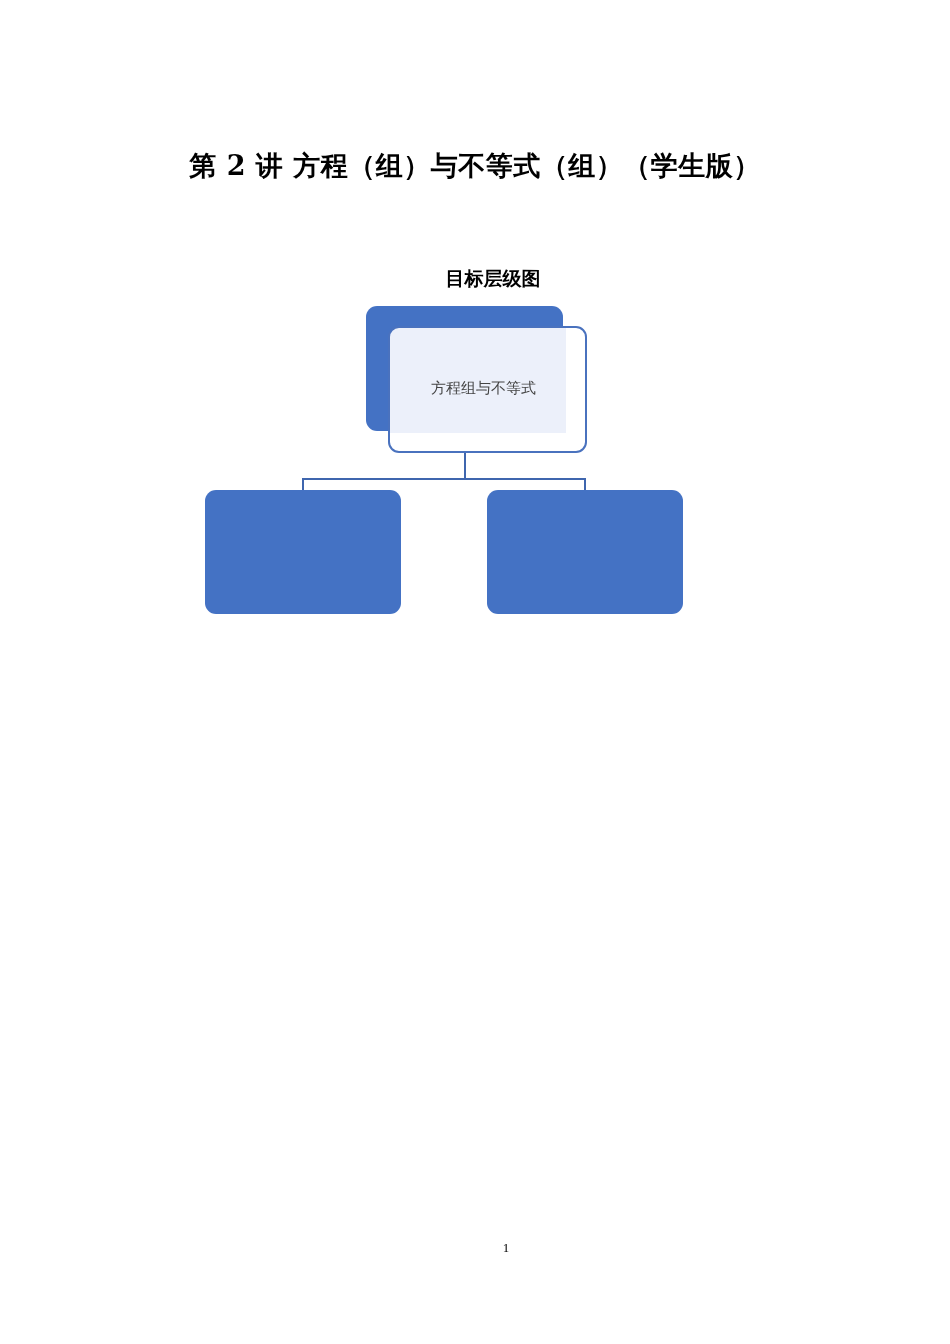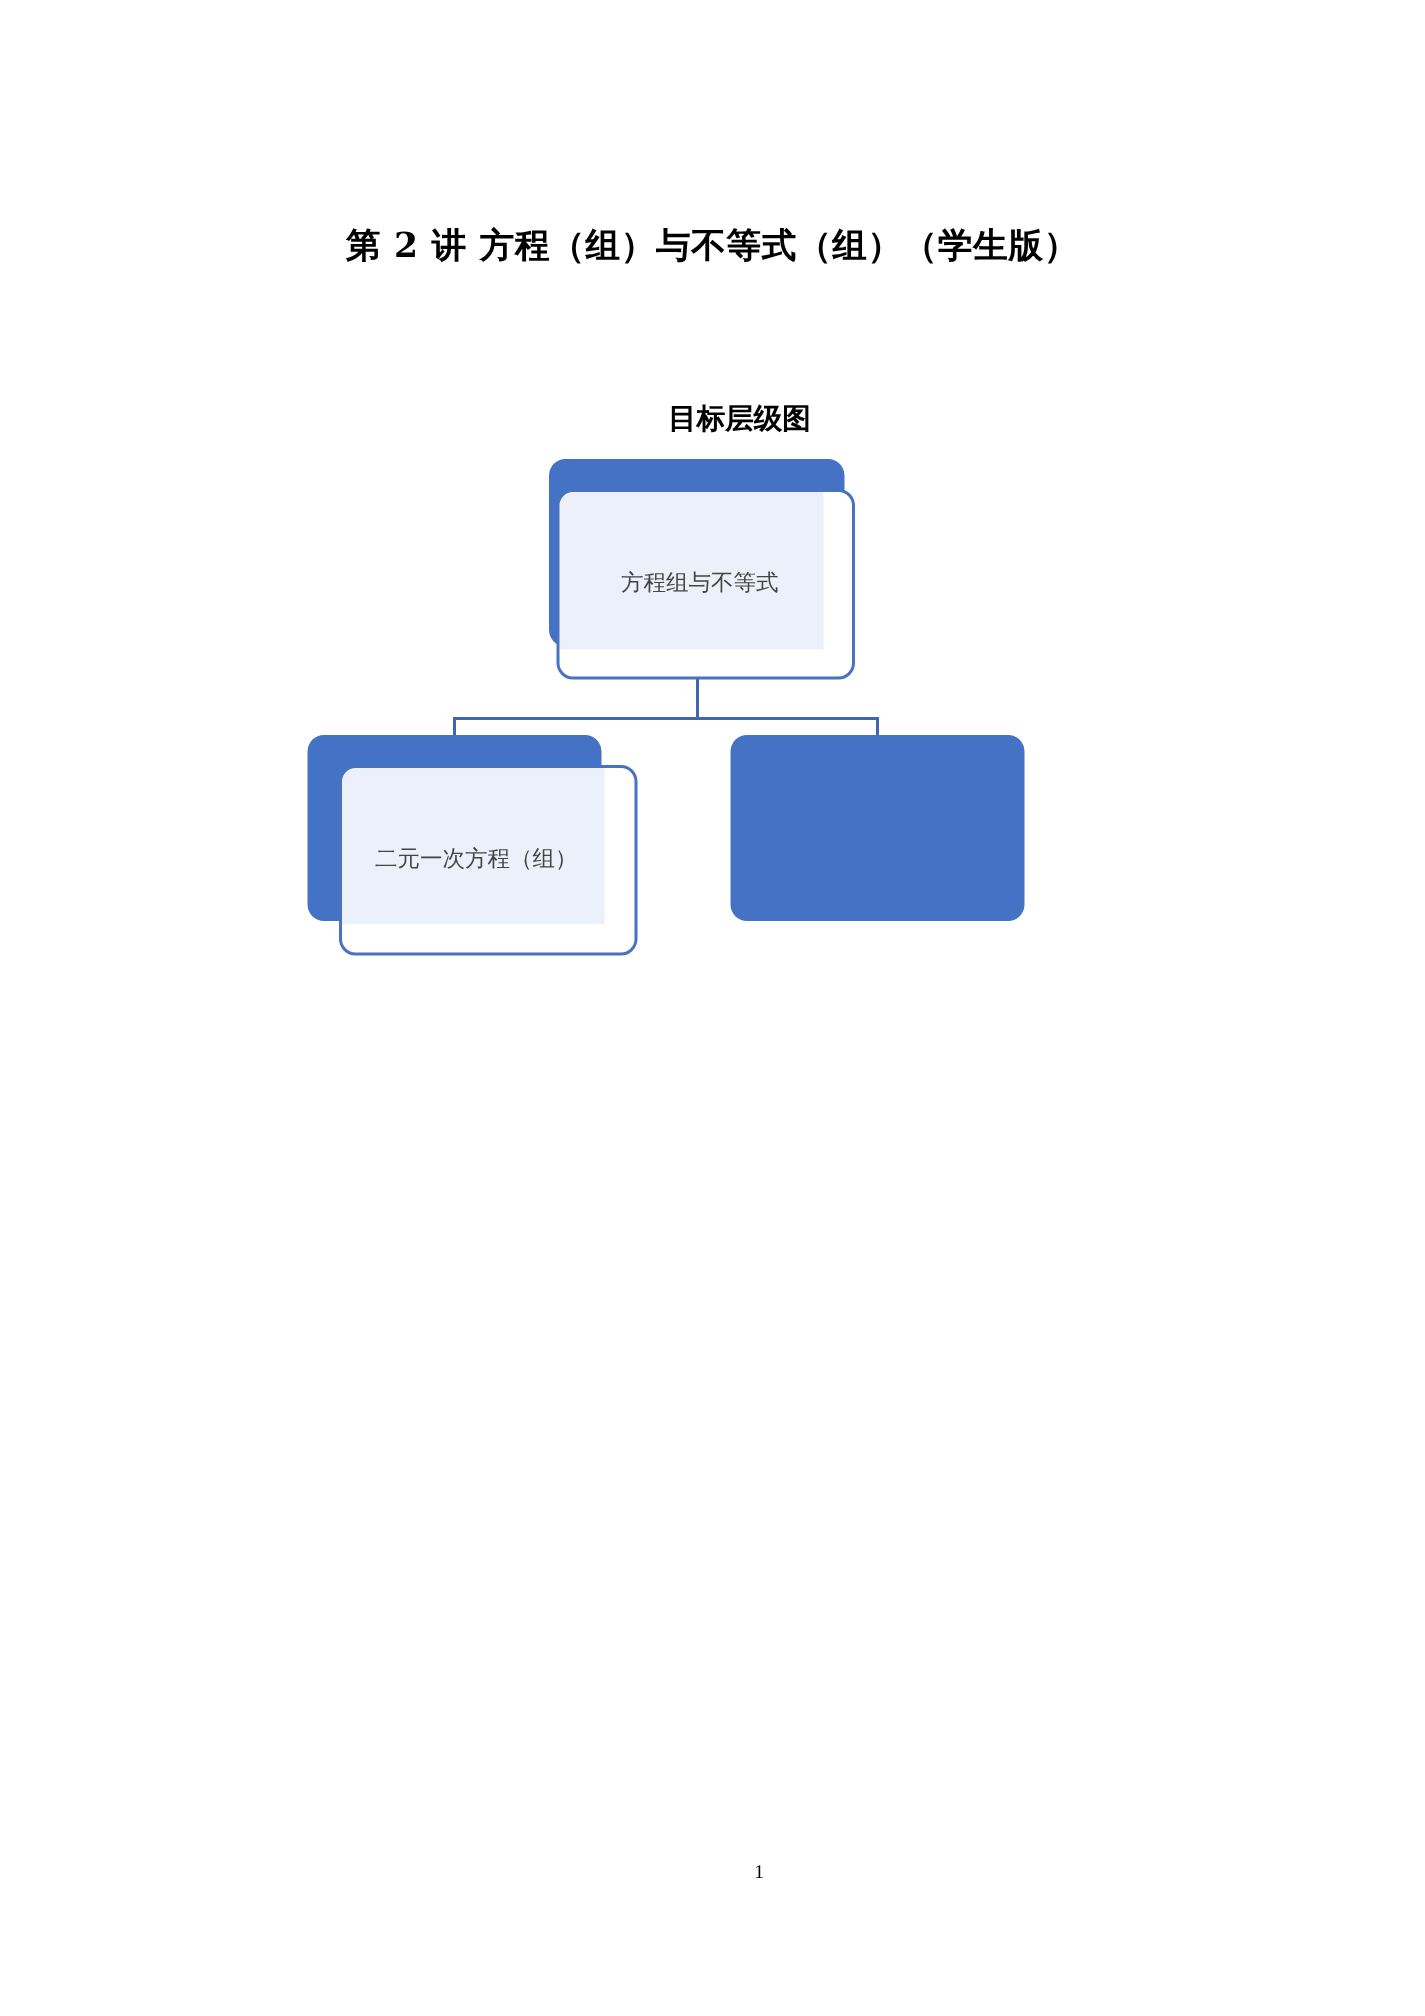--- a/index.html
+++ b/index.html
@@ -1,20 +1,20 @@
 <!DOCTYPE html>
 <html><head>
 <meta charset="utf-8">
 <style>
   html, body { margin: 0; padding: 0; background: #ffffff; }
   body { width: 950px; height: 1344px; position: relative; overflow: hidden;
          font-family: "DejaVu Serif", "Liberation Serif", serif; color: #000; }
   .page-title { position: absolute; left: 0; width: 950px; top: 148px; text-align: center;
                 font-family: "DejaVu Serif", "Liberation Serif", serif; font-weight: bold;
-                font-size: 23px; letter-spacing: 0.5px; }
+                font-size: 27px; letter-spacing: 0.5px; }
   .diagram-title { position: absolute; left: 0; width: 986px; top: 266px; text-align: center;
                    font-family: "DejaVu Sans", "Liberation Sans", sans-serif; font-weight: bold;
                    font-size: 19px; }
   .diagram { position: absolute; left: 0; top: 0; width: 950px; height: 700px; }
   .back { position: absolute; border-radius: 11px; }
   .front { position: absolute; border-radius: 11px; box-sizing: border-box;
            border: 2px solid; background: rgba(255,255,255,0.9);
            display: flex; align-items: center; }
   .node-label { font-family: "DejaVu Serif", "Liberation Serif", serif; font-size: 15px;
                 color: #444; white-space: nowrap; }
@@ -31,27 +31,23 @@
 
 <div class="diagram">
 
   <div class="line" style="left:465px; top:431px; width:1px; height:21px; background:#c9d3e8;"></div>
   <div class="line" style="left:464px; top:452px; width:2px; height:28px; background:#3F66AE;"></div>
   <div class="line" style="left:302px; top:478px; width:284px; height:2px; background:#3F66AE;"></div>
   <div class="line" style="left:302px; top:478px; width:2px; height:13px; background:#3F66AE;"></div>
   <div class="line" style="left:584px; top:478px; width:2px; height:13px; background:#3F66AE;"></div>
 
   <div class="back" style="left:366px; top:306px; width:197px; height:125px; background:#4472C4;"></div>
-  <div class="front" style="left:371px; top:326px; width:199px; height:127px; border-color:#4A72BE;
+  <div class="front" style="left:388px; top:326px; width:199px; height:127px; border-color:#4A72BE;
               background: linear-gradient(#ECF0FA,#ECF0FA) 0 0 / 176px 105px no-repeat, #ffffff;">
     <span class="node-label" style="margin-left:41px; margin-top:-2px;">方程组与不等式</span>
   </div>
 
   <div class="back" style="left:205px; top:490px; width:196px; height:124px; background:#4472C4;"></div>
-  <div class="front" style="left:226px; top:510px; width:199px; height:127px; border-color:#4A72BE;
-              background: linear-gradient(#ECF0FA,#ECF0FA) 0 0 / 175px 104px no-repeat, #ffffff;">
-    <span class="node-label" style="margin-left:22px; margin-top:-2px;">二元一次方程（组）</span>
-  </div>
 
   <div class="back" style="left:487px; top:490px; width:196px; height:124px; background:#4472C4;"></div>
 </div>
 
 <div class="page-number">1</div>
 
 </body></html>

